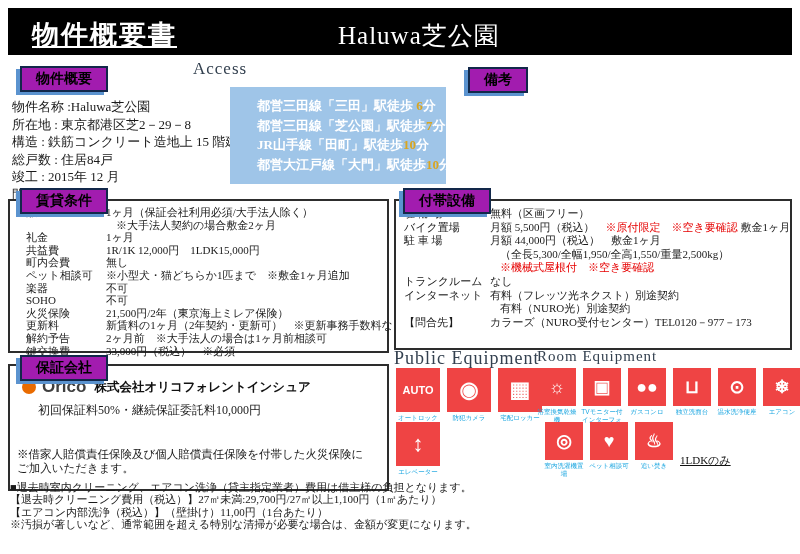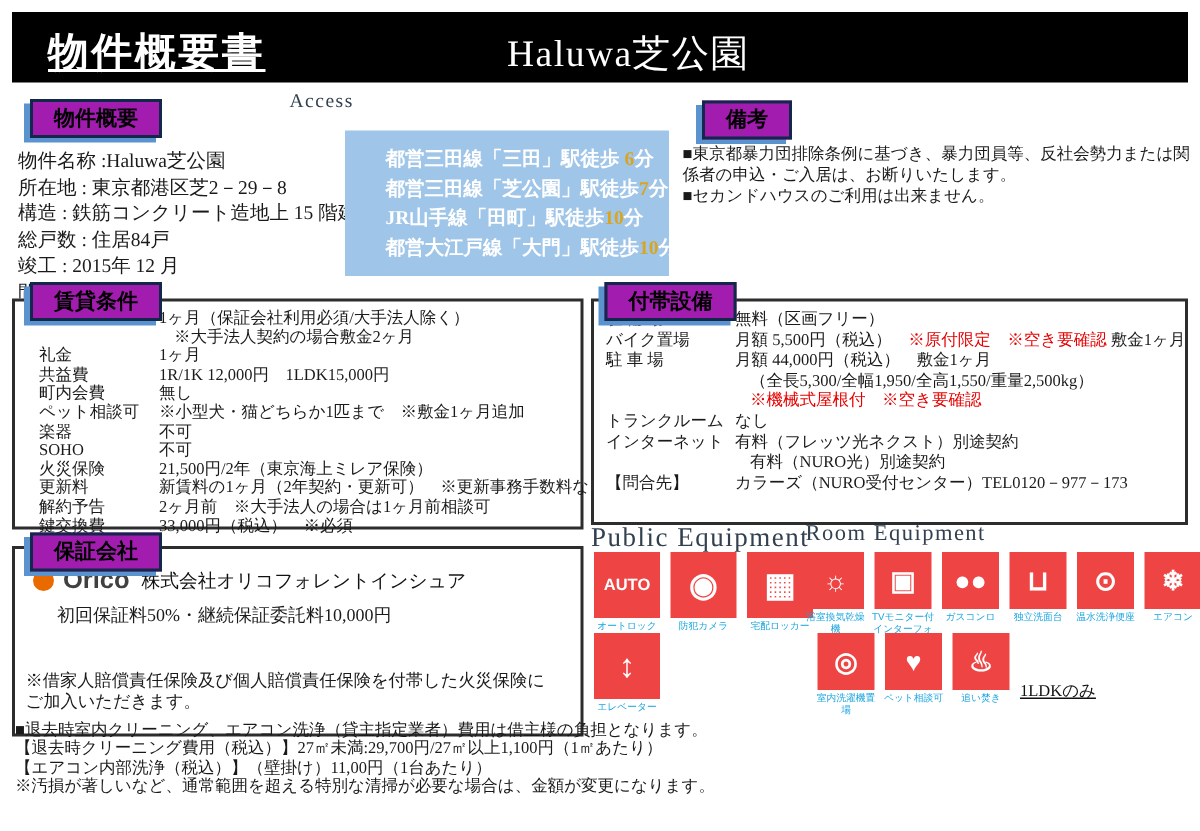--- a/index.html
+++ b/index.html
@@ -8,21 +8,21 @@
   
   .titlebar{position:absolute;left:8px;top:8px;width:784px;height:47px;background:#000000;}
   .doc-title{position:absolute;left:24px;top:9px;font-size:27px;font-weight:bold;color:#ffffff;
              text-decoration:underline;letter-spacing:2px;font-family:"Liberation Sans",sans-serif;}
   .prop-name{position:absolute;left:330px;top:11px;font-size:25px;color:#ffffff;letter-spacing:1px;}
   
   .sec-hdr{position:absolute;background:#a21caf;border:2px solid #12284a;box-shadow:-4px 3px 0 #5b93cf;
            font-family:"Liberation Sans",sans-serif;font-weight:bold;font-size:14px;color:#000;
            padding:2px 14px;white-space:nowrap;z-index:3;}
   
-  .en-heading{position:absolute;font-size:13px;color:#33404f;letter-spacing:1px;}
+  .en-heading{position:absolute;font-size:17px;color:#33404f;letter-spacing:1px;}
   
   .overview-lines{position:absolute;left:12px;top:98px;font-size:13px;line-height:17.5px;white-space:nowrap;}
   
   .access-box{position:absolute;left:230px;top:87px;width:216px;height:97px;background:#9fc5e8;
               padding:9px 10px;box-sizing:border-box;}
   .access-box .aline{font-size:13px;font-weight:bold;color:#ffffff;line-height:19.5px;white-space:nowrap;margin-left:17px;}
   .seg-gold{color:#d9a520;}
   .seg-red{color:#e60000;}
   
   .remarks-lines{position:absolute;left:455px;top:96px;width:340px;font-size:11px;line-height:14px;}
@@ -36,21 +36,21 @@
   .rows-rental{left:26px;top:206px;font-size:11px;line-height:12.6px;}
   .rows-facil{left:404px;top:207px;font-size:11px;line-height:13.6px;}
   .rowline .lbl{display:inline-block;vertical-align:top;}
   .rows-rental .lbl{width:80px;}
   .rows-facil .lbl{width:86px;}
   .cont{padding-left:10px;}
   
   .orico-row{position:absolute;left:22px;top:377px;display:flex;align-items:center;}
   .orico-dot{width:14px;height:14px;border-radius:50%;background:#e96b00;margin-right:6px;}
   .orico-en{font-family:"Liberation Sans",sans-serif;font-weight:bold;font-size:17px;color:#404040;margin-right:8px;}
-  .orico-jp{font-family:"Liberation Sans",sans-serif;font-weight:normal;font-size:12.5px;color:#111;}
+  .orico-jp{font-family:"Liberation Sans",sans-serif;font-weight:bold;font-size:12.5px;color:#111;}
   .guar-fee{position:absolute;left:38px;top:402px;font-size:12px;}
   .guar-note{position:absolute;left:17px;top:448px;width:358px;font-size:11.5px;line-height:13.5px;}
   
   .icon-row{position:absolute;display:flex;align-items:flex-start;}
   .icon-cell{display:flex;flex-direction:column;align-items:center;margin-right:3px;}
   .cell-lg{width:48px;}
   .cell-sm{width:42px;}
   .icon-sq{background:#ef4444;border-radius:0;color:#ffffff;display:flex;align-items:center;
            justify-content:center;font-family:"Liberation Sans",sans-serif;font-weight:bold;}
   .cell-lg .icon-sq{width:44px;height:44px;font-size:22px;}
@@ -85,24 +85,20 @@
     </div>
 
   <div class="access-box" id="access-box">
       <div class="aline"><span>都営三田線「三田」駅徒歩 </span><span class="seg-gold">6</span><span>分</span></div>
       <div class="aline"><span>都営三田線「芝公園」駅徒歩</span><span class="seg-gold">7</span><span>分</span></div>
       <div class="aline"><span>JR山手線「田町」駅徒歩</span><span class="seg-gold">10</span><span>分</span></div>
       <div class="aline"><span>都営大江戸線「大門」駅徒歩</span><span class="seg-gold">10</span><span>分</span></div>
     </div>
 
   <div class="sec-hdr" style="left:468px;top:67px;">備考</div>
-  <div class="remarks-lines" id="remarks-lines">
-      <div>■東京都暴力団排除条例に基づき、暴力団員等、反社会勢力または関係者の申込・ご入居は、お断りいたします。</div>
-      <div>■セカンドハウスのご利用は出来ません。</div>
-    </div>
 
   <div class="box box-rental"></div>
   <div class="sec-hdr" style="left:20px;top:188px;">賃貸条件</div>
   <div class="rows rows-rental" id="rental-rows">
       <div class="rowline"><span class="lbl">敷金</span><span class="val"><span>1ヶ月（保証会社利用必須/大手法人除く）</span></span></div>
       <div class="rowline"><span class="lbl"></span><span class="val cont"><span>※大手法人契約の場合敷金2ヶ月</span></span></div>
       <div class="rowline"><span class="lbl">礼金</span><span class="val"><span>1ヶ月</span></span></div>
       <div class="rowline"><span class="lbl">共益費</span><span class="val"><span>1R/1K 12,000円　1LDK15,000円</span></span></div>
       <div class="rowline"><span class="lbl">町内会費</span><span class="val"><span>無し</span></span></div>
       <div class="rowline"><span class="lbl">ペット相談可</span><span class="val"><span>※小型犬・猫どちらか1匹まで　※敷金1ヶ月追加</span></span></div>

